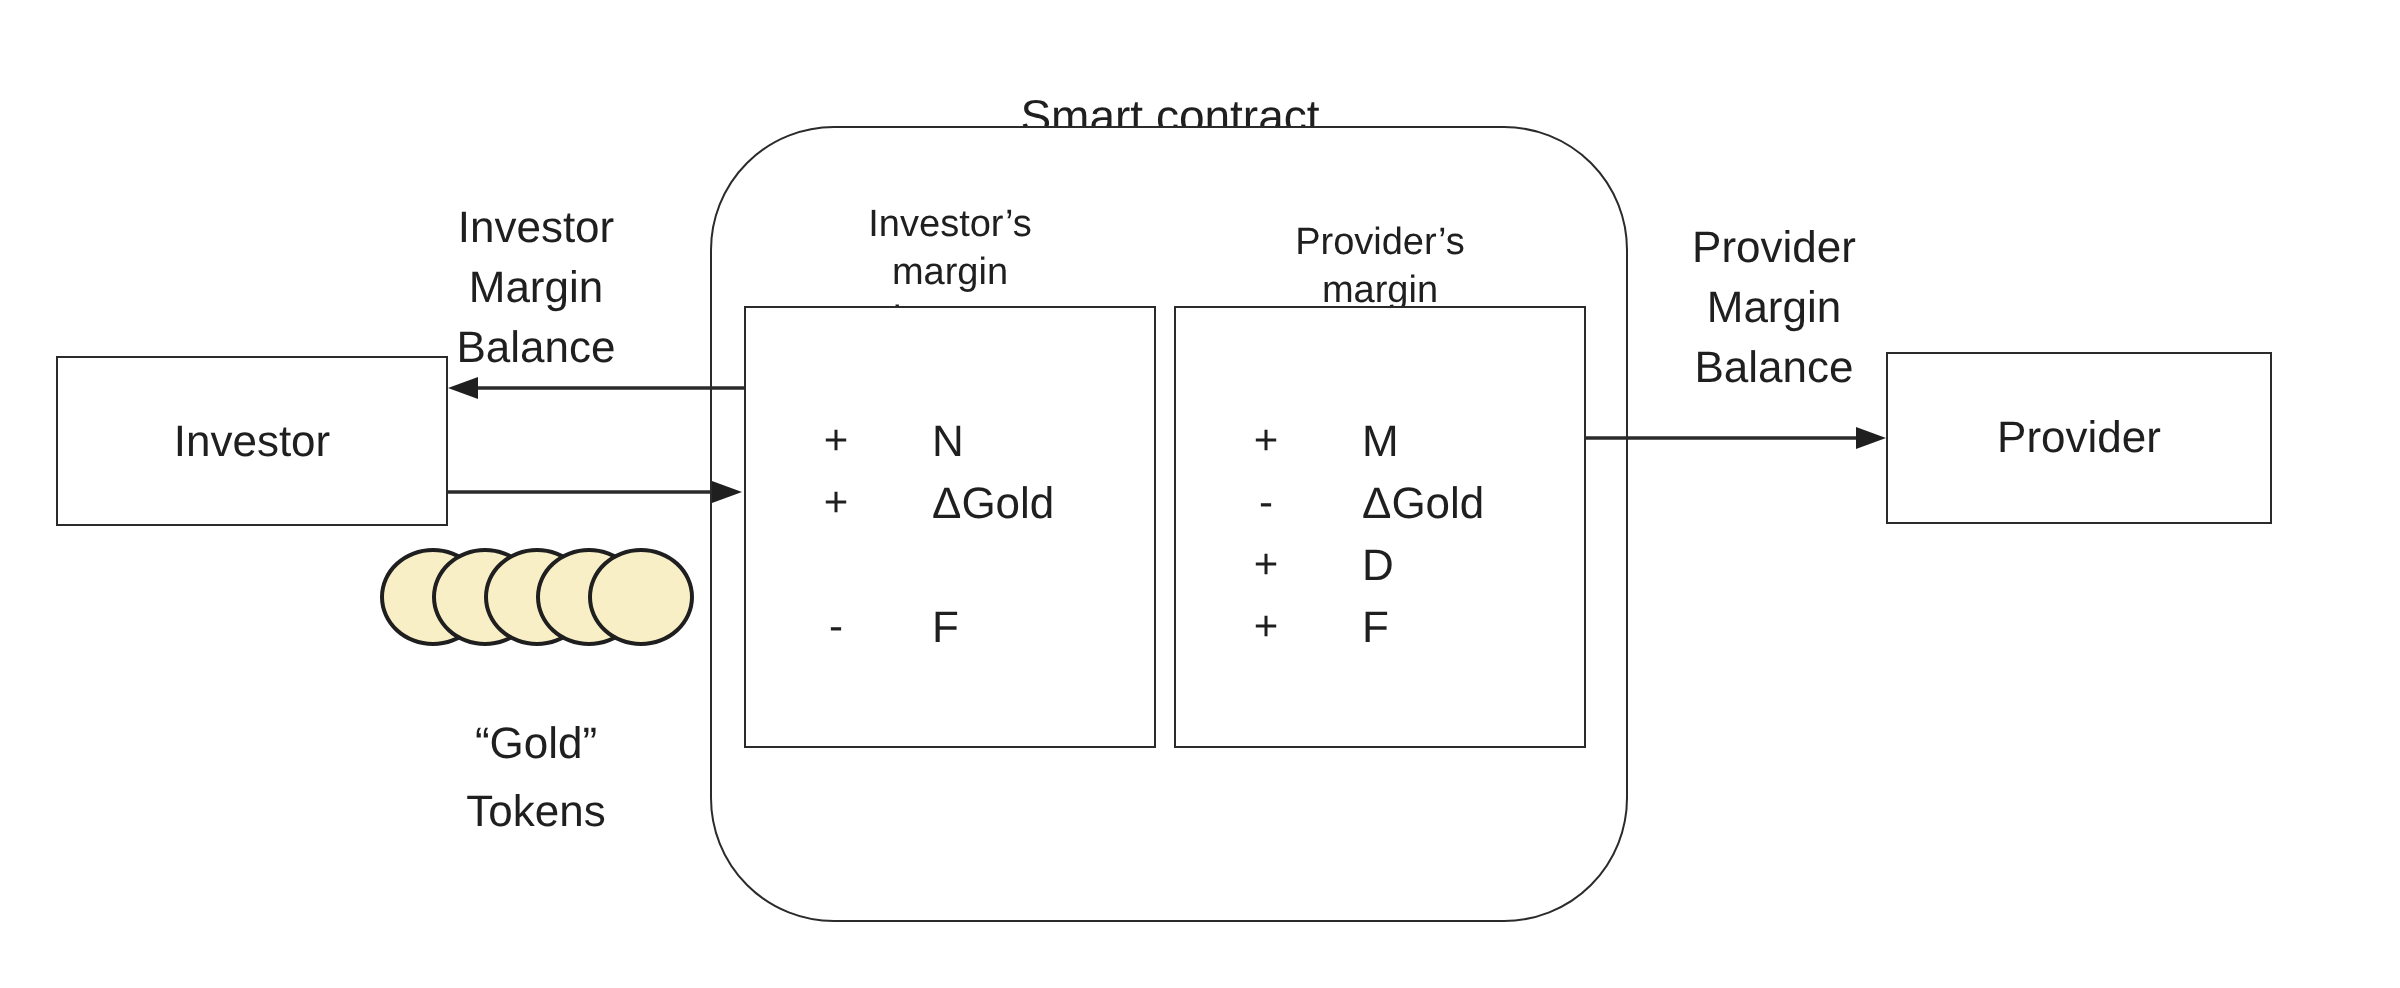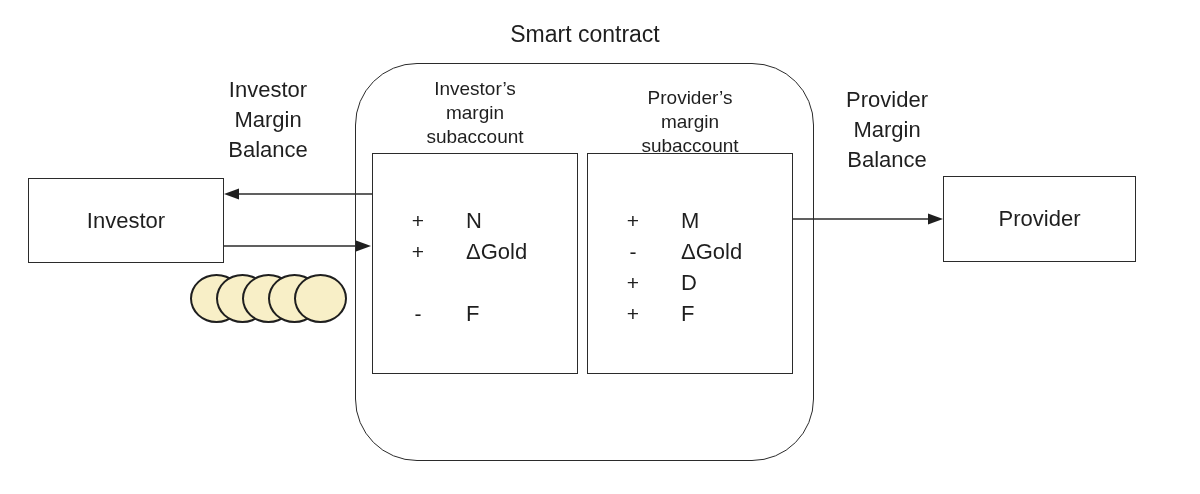--- a/index.html
+++ b/index.html
@@ -10,20 +10,21 @@
     background: #ffffff;
     font-family: "Liberation Sans", sans-serif;
     color: #1f1f1f;
     overflow: hidden;
   }
   .lbl {
     position: absolute;
     text-align: center;
     white-space: pre-line;
     color: #1f1f1f;
+    margin-top: 24px;
   }
   .title {
     left: 455px; top: 20px; width: 260px;
     font-size: 23px; line-height: 28px;
   }
   .balance-label {
     font-size: 22px; line-height: 30px; width: 170px;
   }
   .balance-investor { left: 183px; top: 75px; }
   .balance-provider { left: 802px; top: 85px; }
@@ -162,20 +163,22 @@
     </div>
   </div>
 
   <div class="tokens-row">
       <div class="token" style="background: rgb(248, 239, 199);"></div>
       <div class="token" style="background: rgb(248, 239, 199);"></div>
       <div class="token" style="background: rgb(248, 239, 199);"></div>
       <div class="token" style="background: rgb(248, 239, 199);"></div>
       <div class="token" style="background: rgb(248, 239, 199);"></div>
     </div>
+  <div class="lbl tokens-label">“Gold”
+Tokens</div>
 
   <svg class="arrows" viewBox="0 0 1200 494" xmlns="http://www.w3.org/2000/svg">
     <g>
       <line x1="372" y1="194" x2="231" y2="194" stroke="#2b2b2b" stroke-width="1.7"></line>
       <polygon points="224,194 239,188.5 239,199.5" fill="#1f1f1f"></polygon>
     </g>
     <g>
       <line x1="224" y1="246" x2="363" y2="246" stroke="#2b2b2b" stroke-width="1.7"></line>
       <polygon points="371,246 356,240.5 356,251.5" fill="#1f1f1f"></polygon>
     </g>

